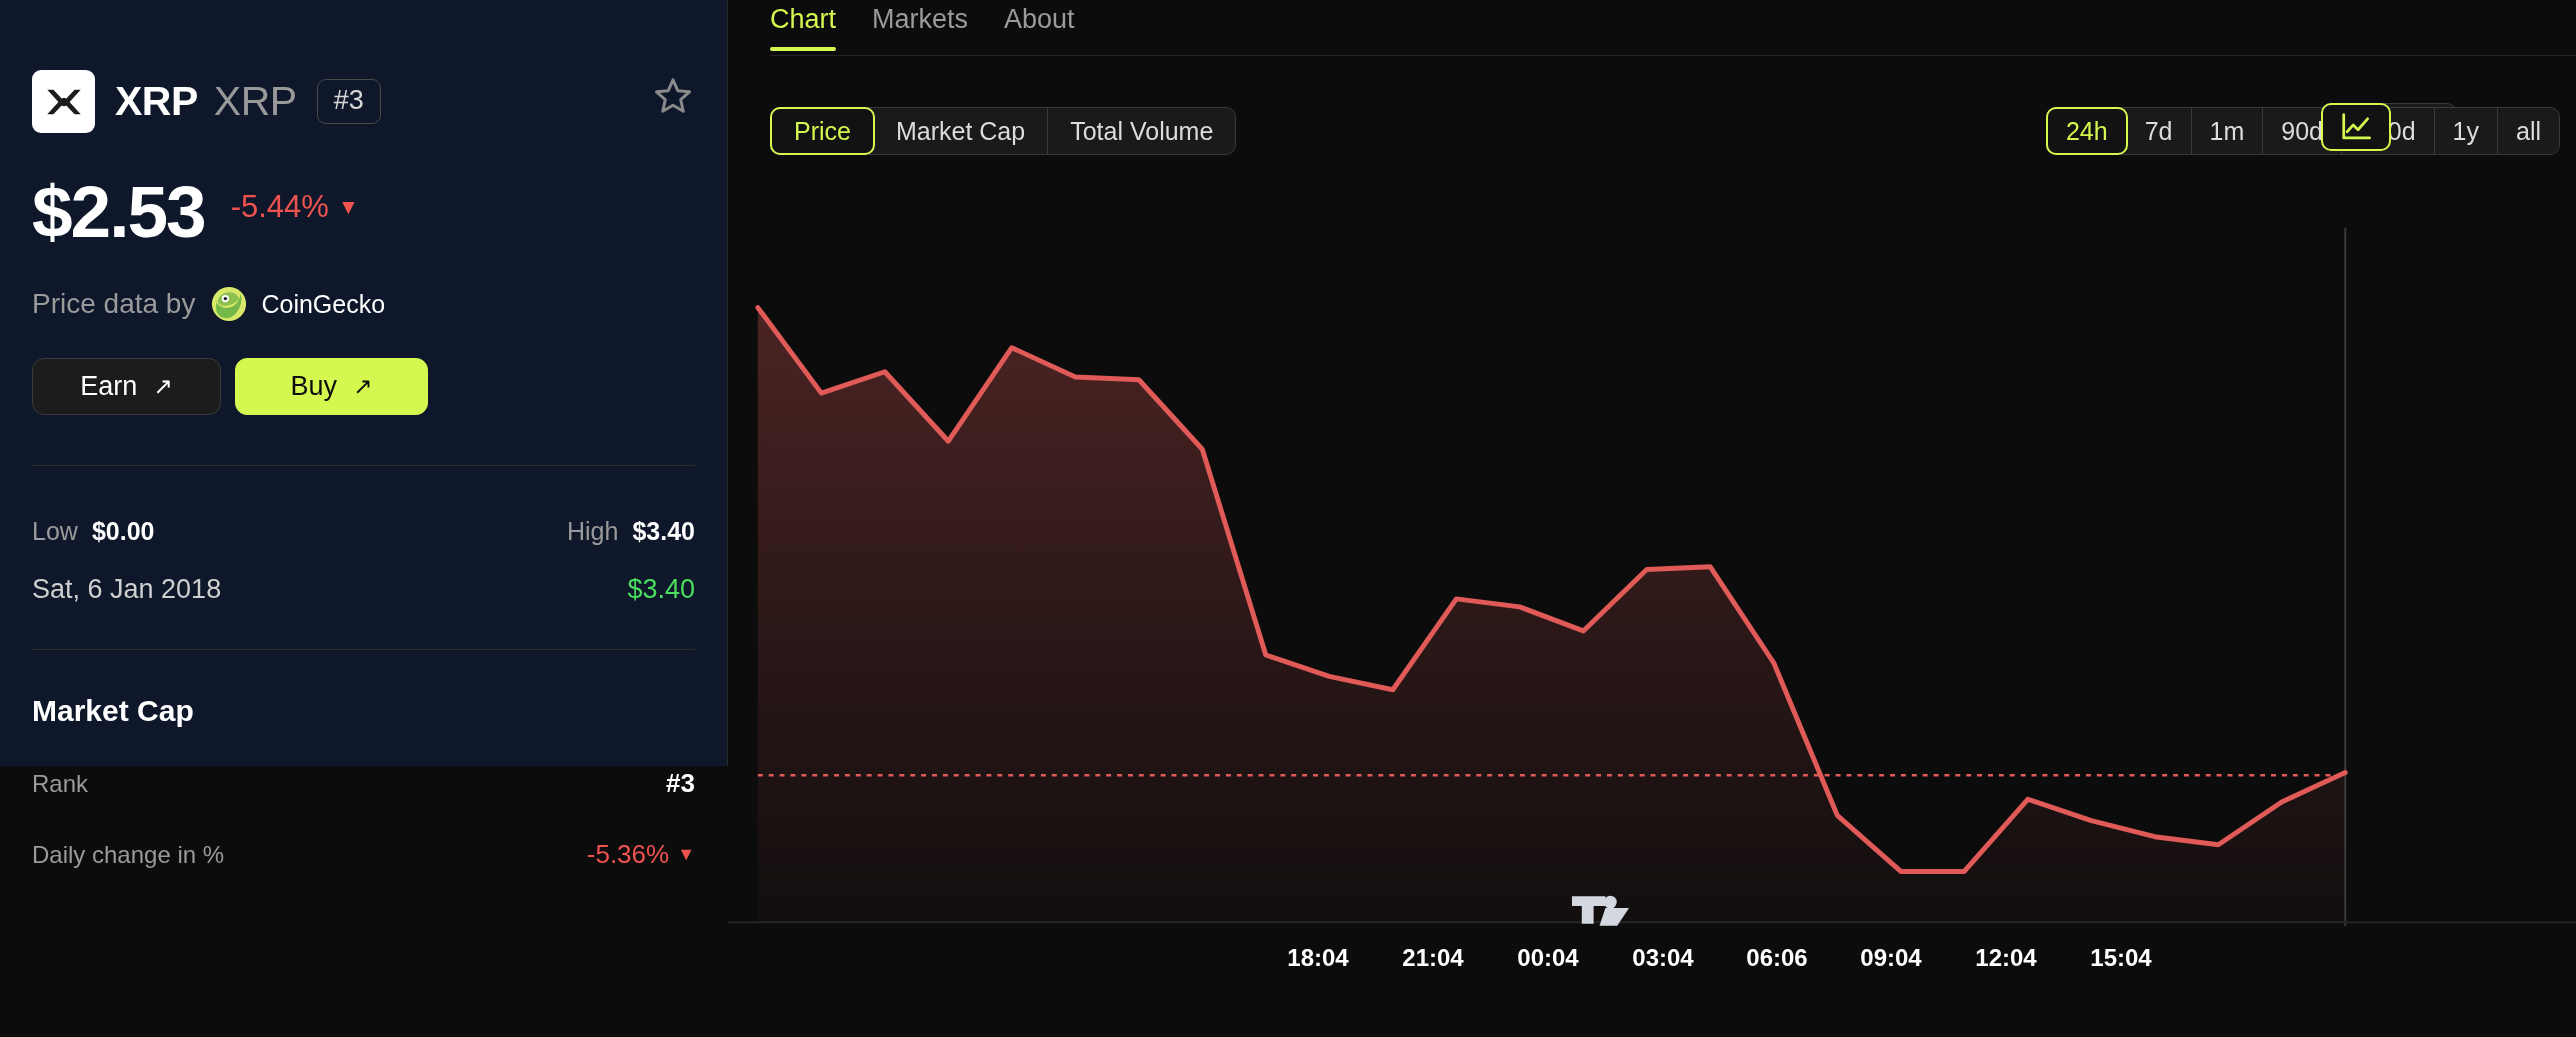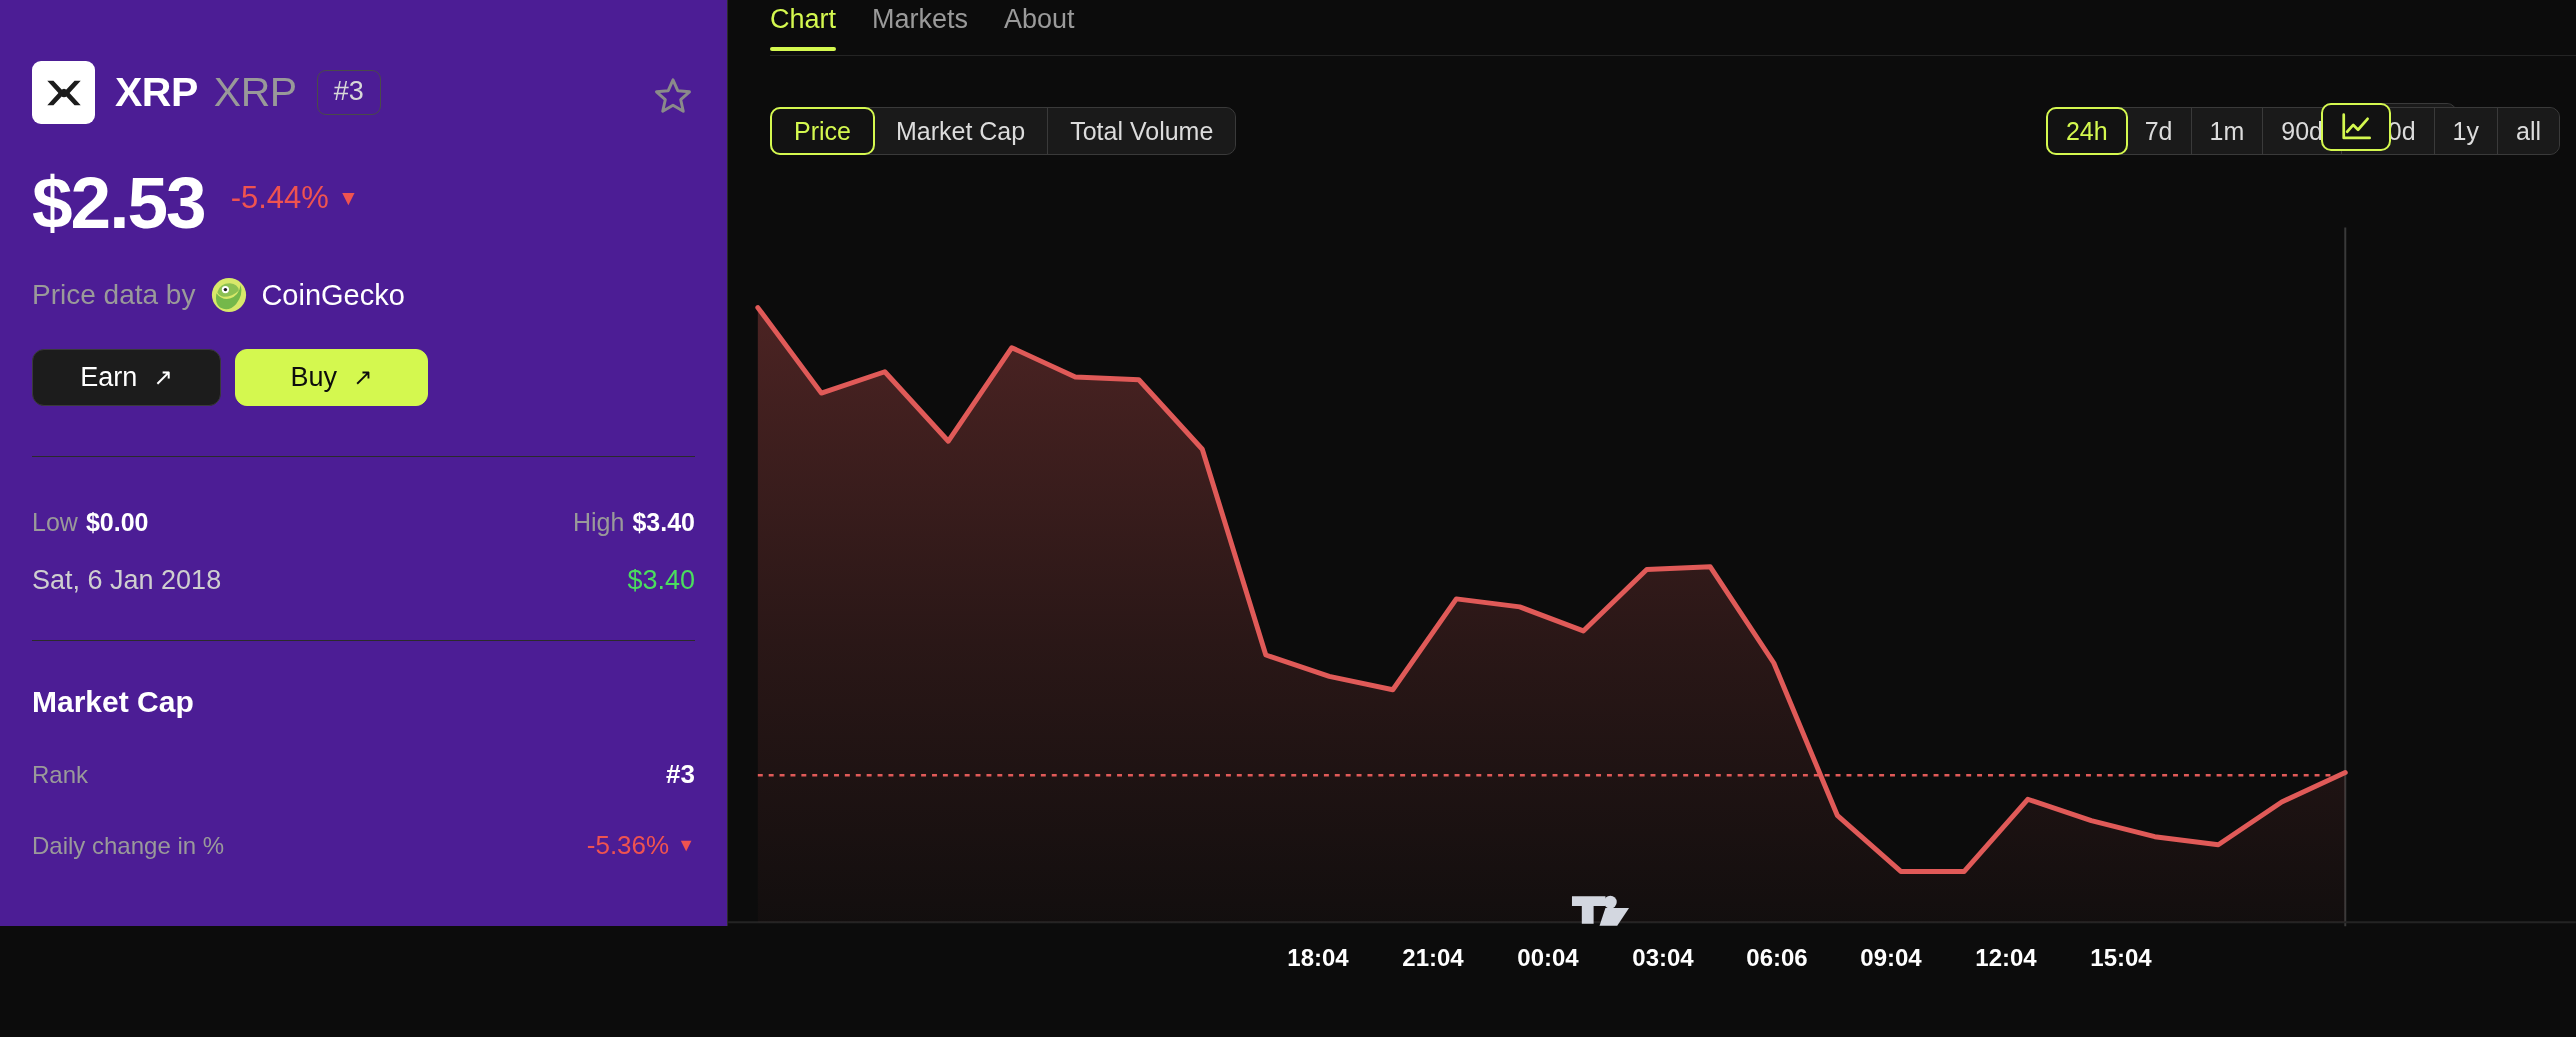--- a/index.html
+++ b/index.html
@@ -6,24 +6,24 @@
   html, body {
     width: 2576px; height: 1038px;
     background: #0c0c0c;
     font-family: "Liberation Sans", sans-serif;
     overflow: hidden;
   }
   .app { display: flex; width: 2576px; height: 1038px; }
 
   
   .sidebar {
-    width: 728px; height: 926px;
-    background: #4c1d95;
+    width: 728px; height: 766px;
+    background: #0f172a;
     border-right: 1px solid #2a2a2a;
-    padding: 0 32px;
+    padding: 9px 32px;
     position: relative;
     flex: 0 0 728px;
   }
   .coin-head {
     display: flex; align-items: center;
     padding-top: 61px;
   }
   .coin-logo {
     width: 63px; height: 63px;
     background: #ffffff;
@@ -68,21 +68,21 @@
   }
   .price-change .caret { font-size: 21px; line-height: 1; }
 
   .attrib {
     display: flex; align-items: center;
     margin-top: 38px;
   }
   .attrib-label { font-size: 28px; color: #9a9a9a; }
   .gecko-logo { width: 36px; height: 36px; margin-left: 16px; flex:0 0 36px; }
   .gecko-logo svg { width:36px; height:36px; display:block; }
-  .attrib-brand { font-size: 29px; color: #ffffff; margin-left: 14px; font-weight: 500; }
+  .attrib-brand { font-size: 25px; color: #ffffff; margin-left: 14px; font-weight: 500; }
 
   .btn-row { display: flex; gap: 14px; margin-top: 36px; }
   .btn {
     height: 57px; border-radius: 12px;
     display: flex; align-items: center; justify-content: center;
     gap: 16px; font-size: 27px; cursor: pointer;
   }
   .btn-earn {
     flex: 0 0 189px; background: #1c1c1c; color: #ffffff;
     border: 1px solid #3a3a3a;
@@ -92,21 +92,21 @@
     border: 1px solid #d4f84f; font-weight: 500;
   }
   .arrow-ne { font-size: 23px; }
 
   .divider { height: 1px; background: #2b2b2b; margin: 50px 0 0 0; }
 
   .stat-row {
     display: flex; justify-content: space-between; align-items: baseline;
     margin-top: 51px;
   }
-  .stat-left, .stat-right { display: flex; gap: 8px; align-items: baseline; }
+  .stat-left, .stat-right { display: flex; gap: 14px; align-items: baseline; }
   .stat-key { font-size: 25px; color: #9a9a9a; }
   .stat-val { font-size: 25px; color: #ffffff; font-weight: bold; }
 
   .ath-label { font-size: 27px; color: #9a9a9a; margin-top: 36px; }
   .ath-row {
     display: flex; justify-content: space-between; align-items: flex-start;
     margin-top: 28px;
     gap: 36px;
   }
   .ath-date { font-size: 27px; color: #cfcfcf; }

